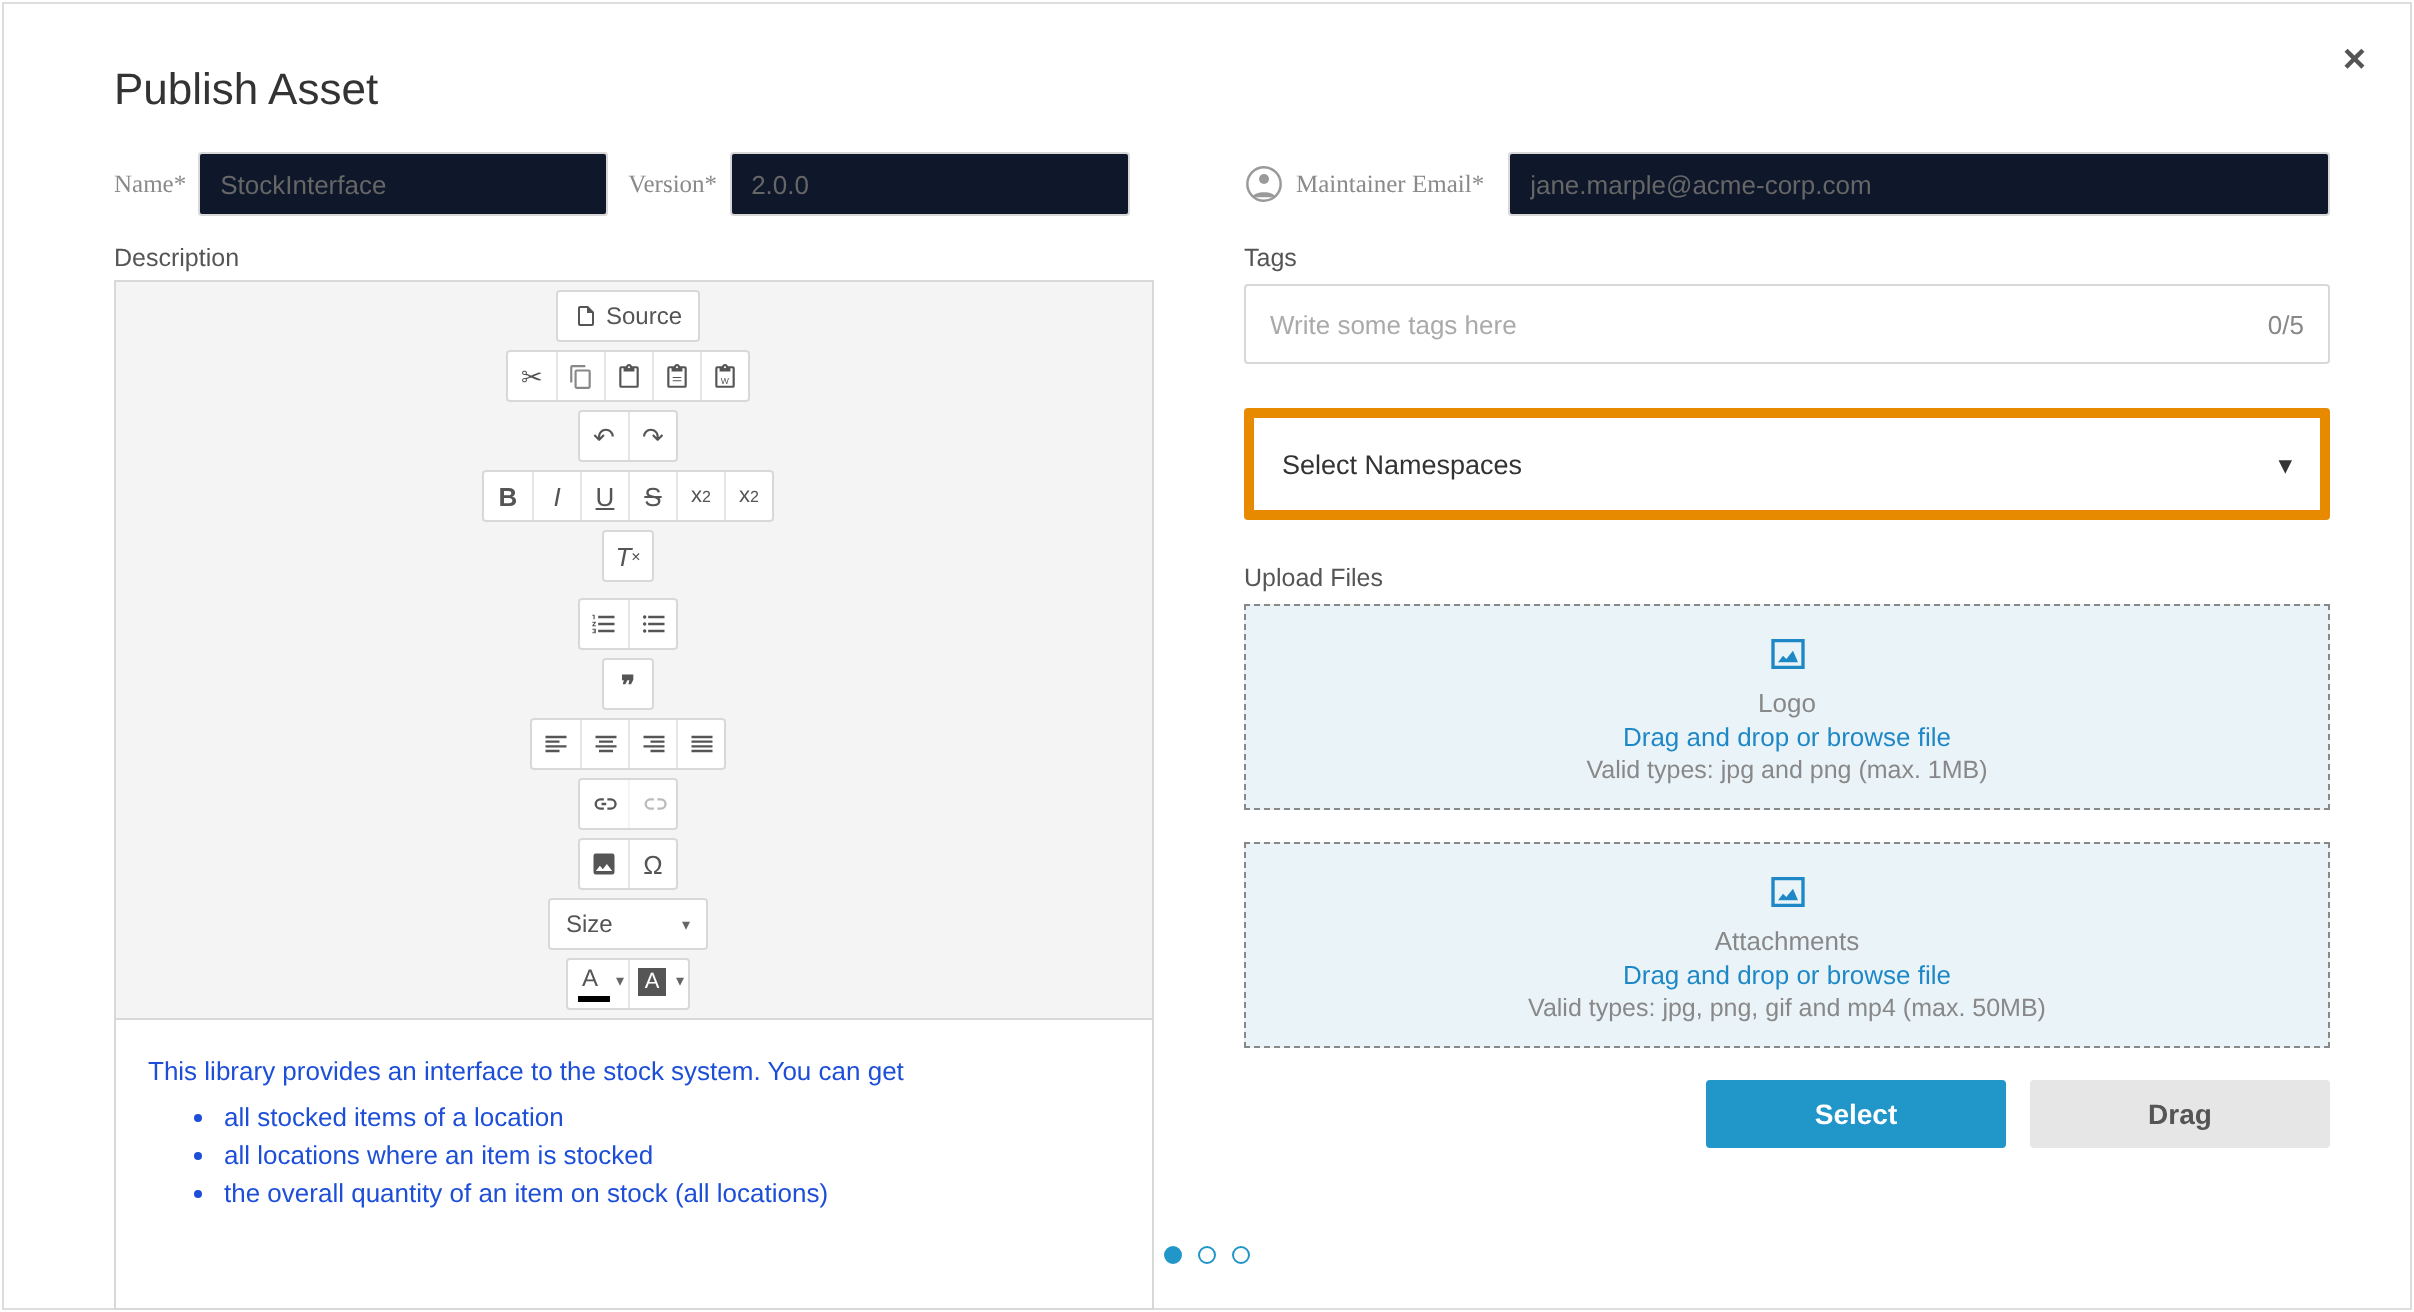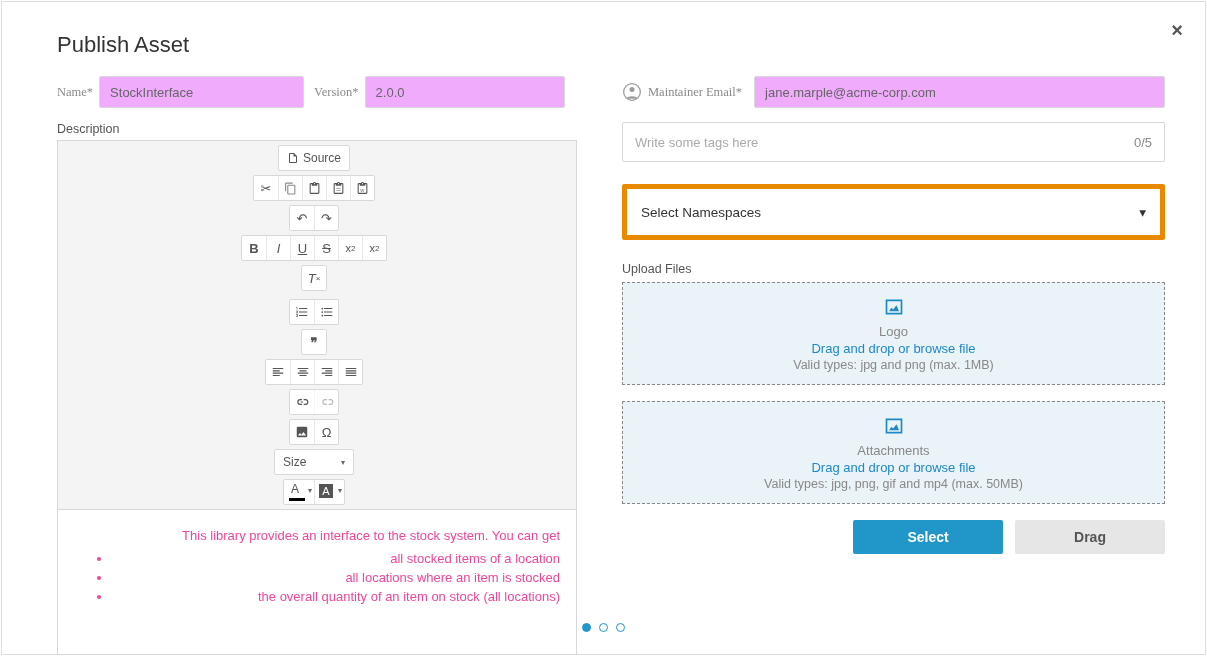--- a/index.html
+++ b/index.html
@@ -47,21 +47,21 @@
   }
   .row label { margin-right: 6px; white-space: nowrap; font-family: Liberation Serif, serif; }
   .input {
     flex: 1;
     height: 32px;
     border: 1px solid #d8d8d8;
     border-radius: 2px;
     padding: 0 10px;
     font-size: 13px;
     color: #666;
-    background: #f0abfc;
+    background: #0f172a;
   }
   .input::placeholder { color: #aaa; }
   .name-row .name-input { width: 205px; flex: none; margin-right: 10px; }
   .name-row .ver-input  { width: 200px; flex: none; }
   .maintainer-row svg { margin-right: 6px; fill:#9a9a9a; }
   .section-label {
     font-size: 12.5px;
     color: #555;
     margin-bottom: 4px;
     display: block;
@@ -100,22 +100,21 @@
   .toolbar .src-btn span { font-size: 12px; }
   .toolbar .size-btn { width: 78px; justify-content: space-between; padding: 0 8px; font-size: 12px; }
   .toolbar .color-btn { width:30px; position:relative; }
   .toolbar .color-btn .bar { position:absolute; bottom:3px; left:5px; right:9px; height:3px; background:#000; }
   .toolbar .color-btn.fill .box { position:absolute; top:4px; left:4px; width:14px; height:14px; background:#555; color:#fff; font-size:11px; display:flex; align-items:center; justify-content:center; }
   .toolbar .arrow { font-size:8px; color:#666; margin-left:2px; }
   .editor-body {
     padding: 18px 16px 20px 16px;
     min-height: 144px;
     font-size: 13px;
-    color: #ec4899;
-    text-align: right;
+    color: #1d4ed8;
   }
   .editor-body p { margin-bottom: 8px; }
   .editor-body ul { list-style: disc; padding-left: 38px; }
   .editor-body li { margin-bottom: 4px; }
   .summary-box {
     border: 1px solid #d8d8d8;
     width: 100%;
     height: 140px;
     resize: none;
     padding: 8px;
@@ -352,20 +351,21 @@
       <div class="row maintainer-row">
         <svg width="20" height="20" viewBox="0 0 24 24">
             <circle cx="12" cy="12" r="10" fill="none" stroke="#9a9a9a" stroke-width="1.5"></circle>
             <circle cx="12" cy="9" r="3" fill="#9a9a9a"></circle>
             <path d="M5 20c1-4 13-4 14 0" fill="#9a9a9a"></path>
           </svg>
         <label>Maintainer Email*</label>
         <input class="input" style="margin-left: 6px;" value="jane.marple@acme-corp.com">
       </div>
 
+      <span class="section-label">Tags</span>
       <div class="tags-wrap">
         <input placeholder="Write some tags here" style="">
         <span class="tags-count">0/5</span>
       </div>
 
       <div class="ns-select">
         <div class="ns-inner">
           <span>Select Namespaces</span>
           <span>▾</span>
         </div>

